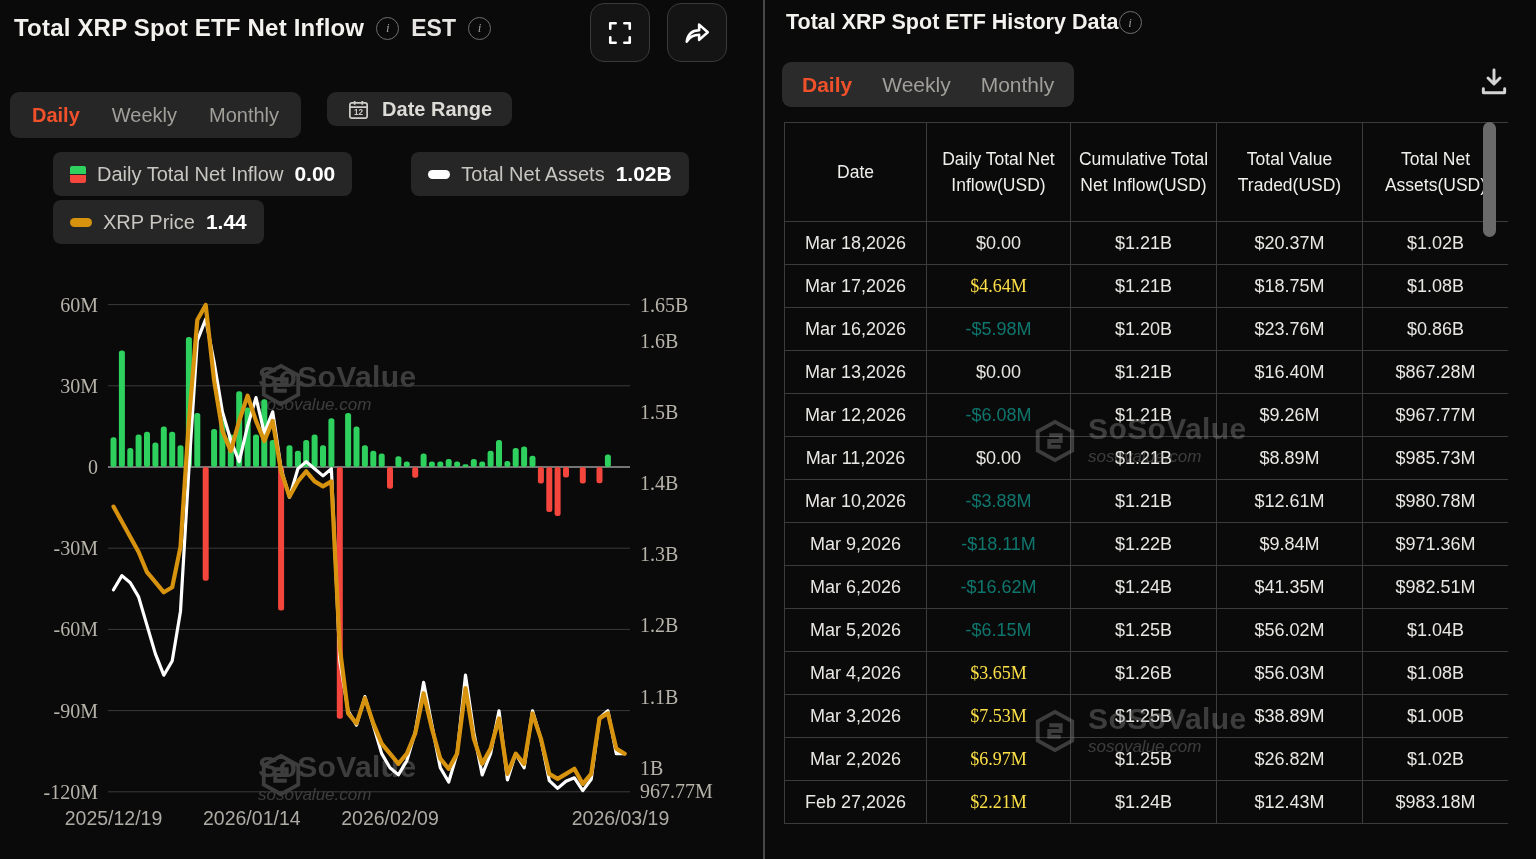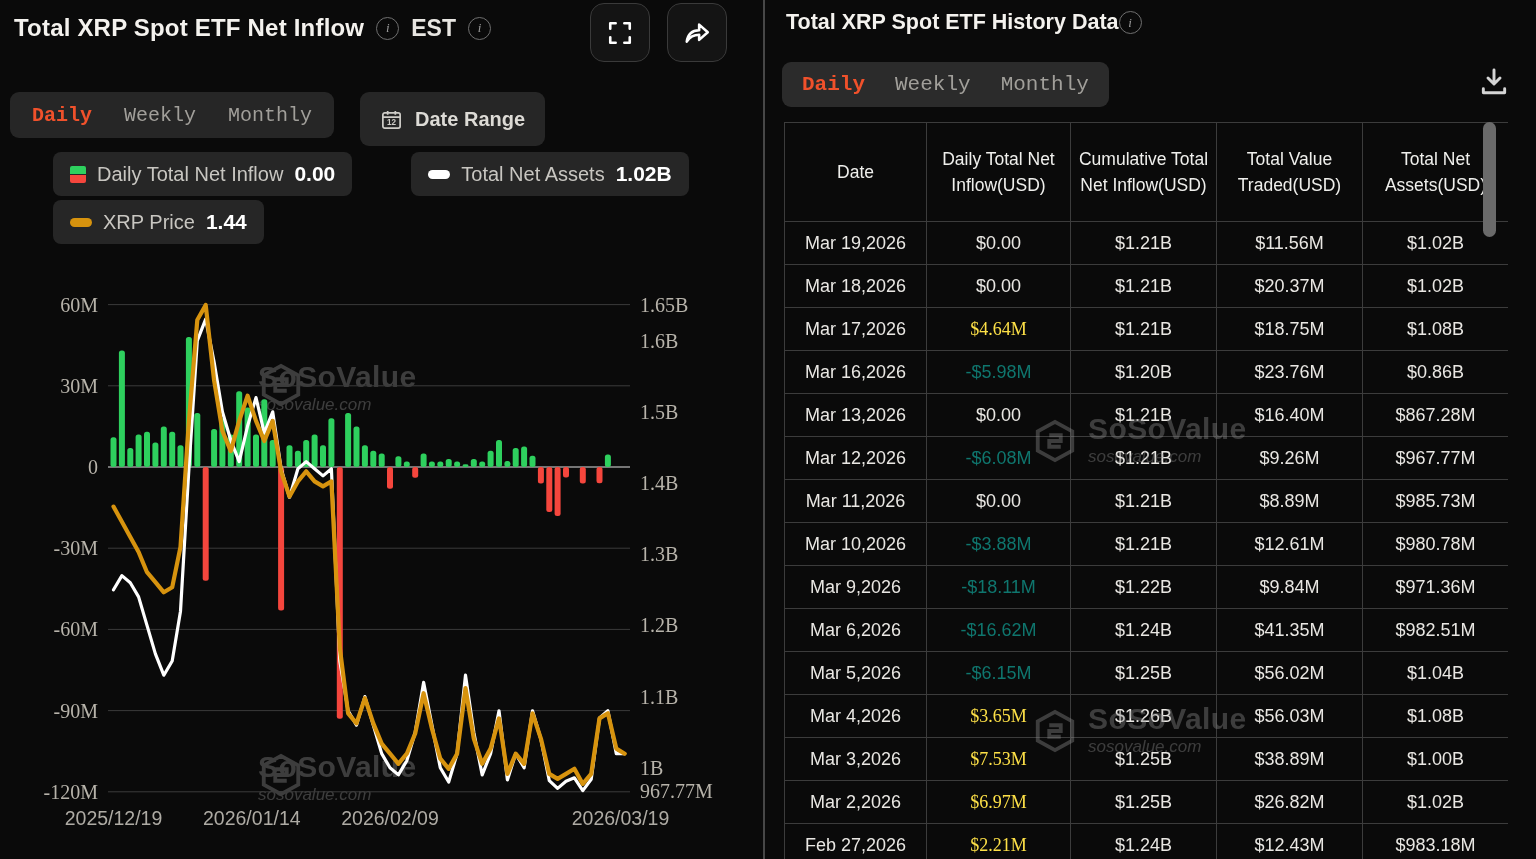--- a/index.html
+++ b/index.html
@@ -19,24 +19,24 @@
         border:1.5px solid #6f6f6f;border-radius:50%;color:#9b9b9b;font-size:13px;
         font-family:"Liberation Serif",serif;font-style:italic;cursor:pointer;flex:0 0 auto;}
   .hdr-buttons{position:absolute;left:590px;top:3px;display:flex;gap:17px;}
   .icon-btn{width:60px;height:59px;border-radius:14px;border:1px solid #3a3a3a;background:#141414;
             display:flex;align-items:center;justify-content:center;cursor:pointer;padding:0;}
   .icon-btn svg{stroke:#fff;fill:none;stroke-width:2.4;stroke-linecap:round;stroke-linejoin:round;}
 
   
   .controls{position:absolute;left:10px;top:92px;display:flex;gap:26px;}
   .segmented{display:flex;align-items:center;background:#262626;border-radius:9px;height:46px;padding:0 22px;gap:32px;}
-  .seg{background:none;border:none;font-family:Liberation Mono, monospace;font-size:20px;font-weight:500;color:#a19f9a;cursor:pointer;padding:0;}
+  .seg{background:none;border:none;font-family:Liberation Sans, sans-serif;font-size:20px;font-weight:500;color:#a19f9a;cursor:pointer;padding:0;}
   .seg.active{color:#f0512b;font-weight:700;}
   .date-range{display:flex;align-items:center;gap:12px;background:#262626;border:none;border-radius:9px;
-              height:54px;padding:0 20px;font-family:inherit;font-size:20px;font-weight:700;color:#dddbd6;cursor:pointer;}
+              height:34px;padding:0 20px;font-family:inherit;font-size:20px;font-weight:700;color:#dddbd6;cursor:pointer;}
   .date-range svg{stroke:#cfcdc8;fill:none;stroke-width:1.8;}
 
   
   .legend-row{position:absolute;left:10px;display:flex;gap:16px;}
   .legend-row.r1{top:152px;} .legend-row.r2{top:200px;}
   .chip{display:flex;align-items:center;gap:11px;background:#262626;border-radius:8px;height:44px;padding:0 17px;cursor:pointer;margin-left:43px;}
   .chip .lbl{font-size:20px;color:#c8c6c1;}
   .chip b{font-size:21px;color:#ffffff;font-weight:700;}
   .ic-split{display:flex;flex-direction:column;gap:1px;}
   .ic-split .g{display:block;width:16px;height:8px;background:#2ed05e;border-radius:2px 2px 0 0;}
@@ -312,27 +312,20 @@
           <tr>
             <th>Date</th>
             <th>Daily Total Net Inflow(USD)</th>
             <th>Cumulative Total Net Inflow(USD)</th>
             <th>Total Value Traded(USD)</th>
             <th>Total Net Assets(USD)</th>
           </tr>
         </thead>
         <tbody>
             <tr>
-              <td>Mar 19,2026</td>
-              <td class="neu">$0.00</td>
-              <td>$1.21B</td>
-              <td>$11.56M</td>
-              <td>$1.02B</td>
-            </tr>
-            <tr>
               <td>Mar 18,2026</td>
               <td class="neu">$0.00</td>
               <td>$1.21B</td>
               <td>$20.37M</td>
               <td>$1.02B</td>
             </tr>
             <tr>
               <td>Mar 17,2026</td>
               <td class="pos">$4.64M</td>
               <td>$1.21B</td>

